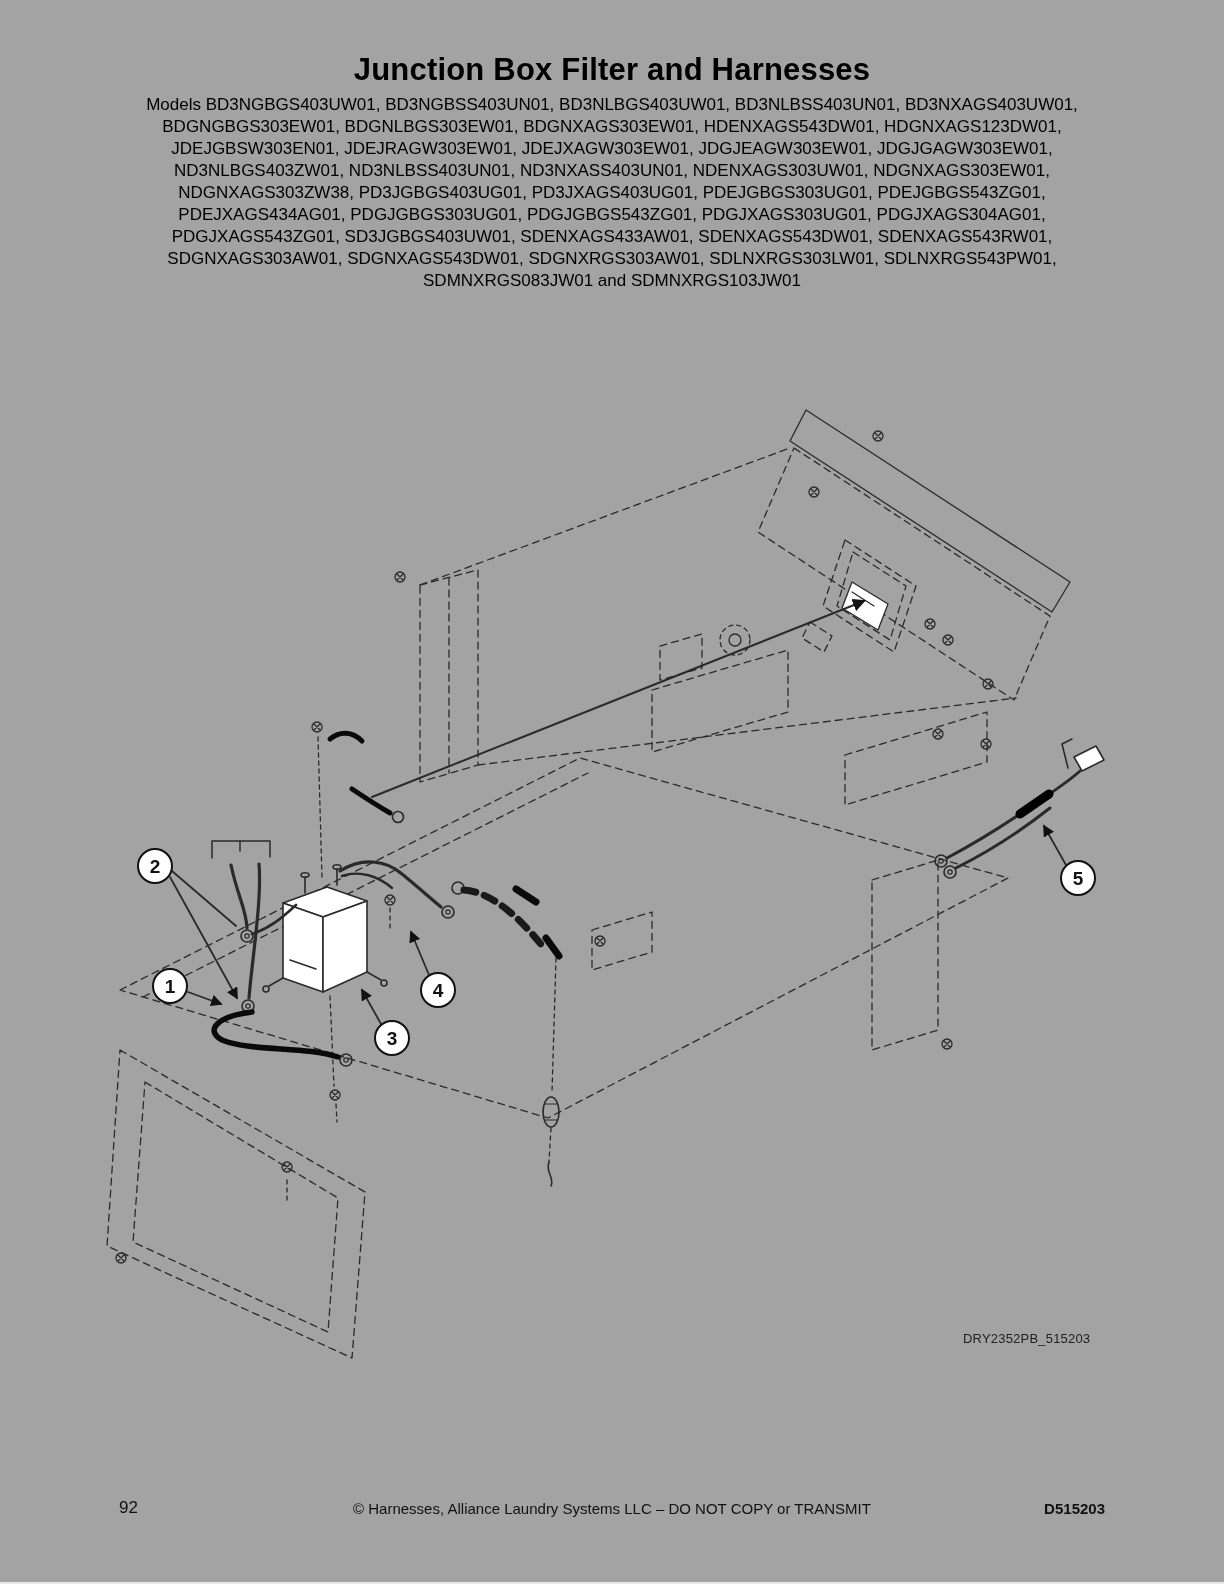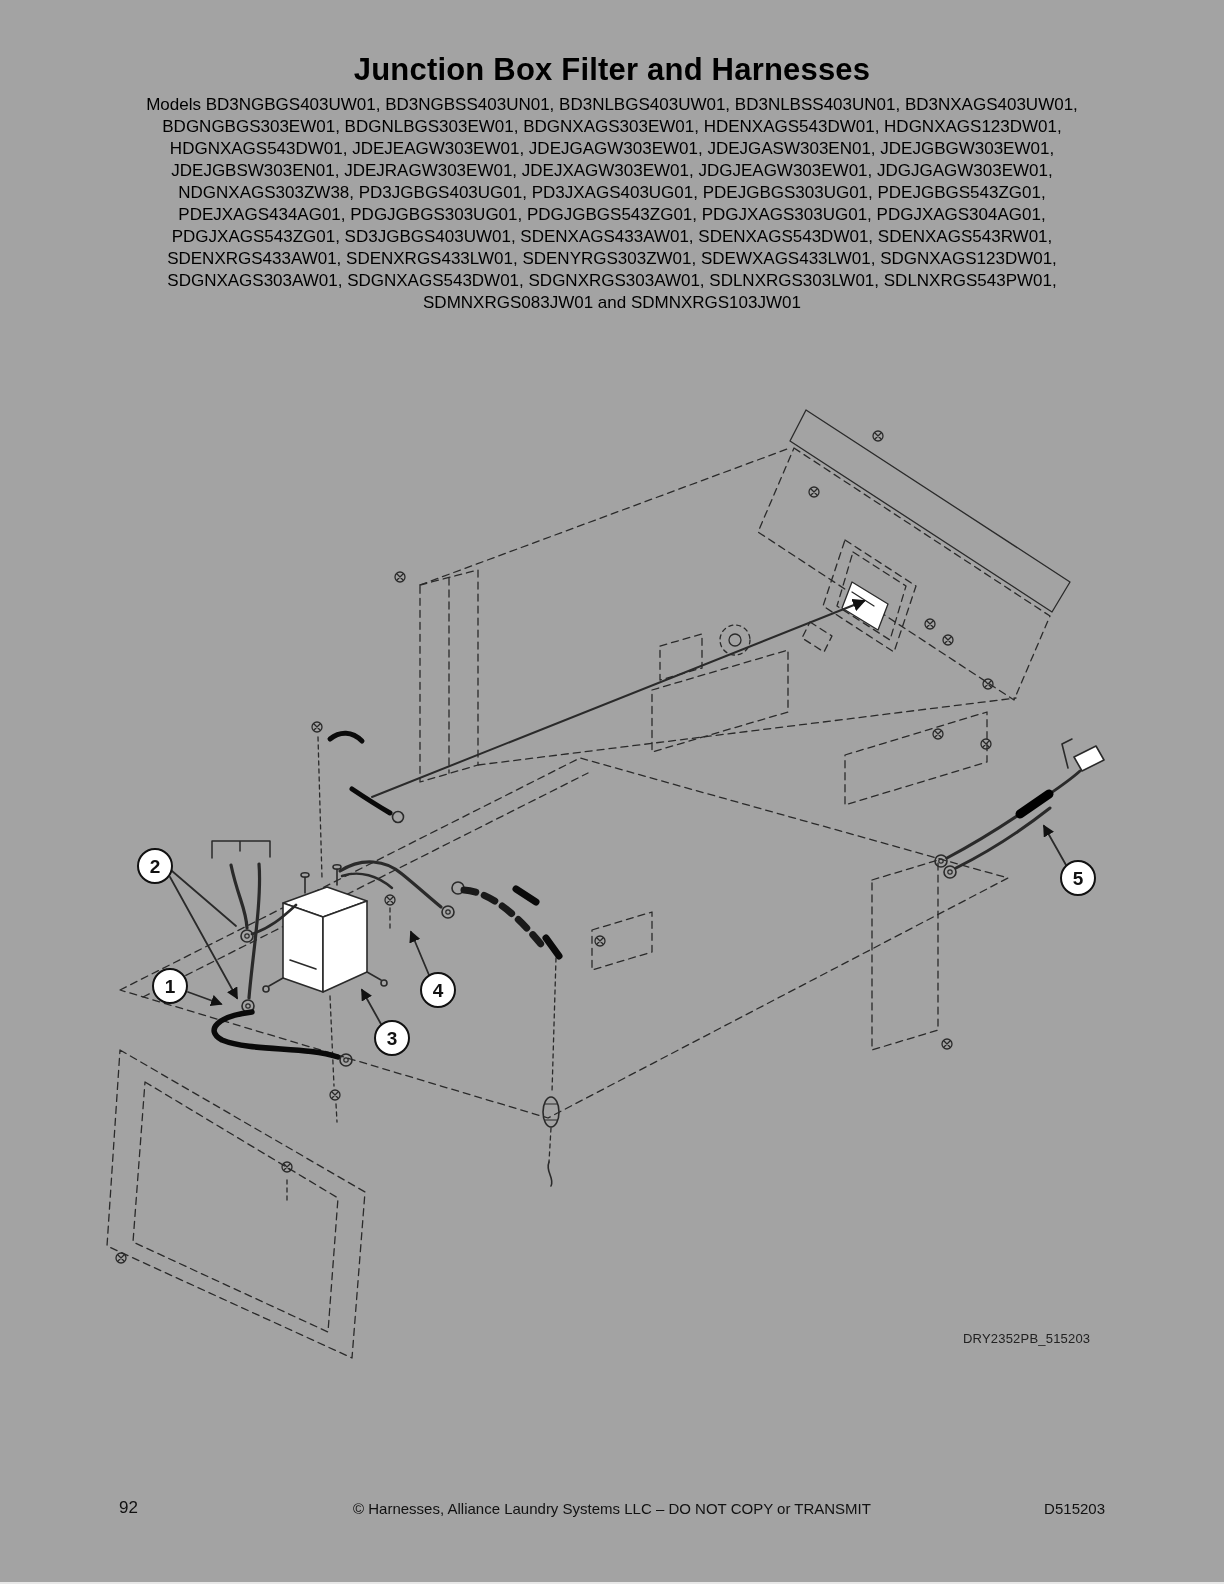--- a/index.html
+++ b/index.html
@@ -19,38 +19,37 @@
   .dsh { stroke-dasharray:7 5; }
   .dsh2 { stroke-dasharray:4 4; }
   .cnum { font-family:"Liberation Sans", sans-serif; font-size:19px; font-weight:bold; fill:#111; }
   .refcode {
     position:absolute; left:963px; top:1331px;
     font-size:13px; color:#222; letter-spacing:0.2px;
   }
   .footer { position:absolute; left:0; top:1496px; width:1224px; height:40px; font-size:15px; }
   .pagenum { position:absolute; left:106px; top:2px; font-size:17px;margin-left:13px; }
   .copyright { position:absolute; left:0; width:1224px; text-align:center; top:4px; }
-  .doccode { position:absolute; right:119px; top:4px; }
+  .doccode { position:absolute; right:119px; top:4px;font-weight:bold; }
 </style>
 </head>
 <body>
 
 <div class="page">
 
   <h1 class="title">Junction Box Filter and Harnesses</h1>
 
   <div class="models">
     <div class="models-line">Models BD3NGBGS403UW01, BD3NGBSS403UN01, BD3NLBGS403UW01, BD3NLBSS403UN01, BD3NXAGS403UW01,</div>
     <div class="models-line">BDGNGBGS303EW01, BDGNLBGS303EW01, BDGNXAGS303EW01, HDENXAGS543DW01, HDGNXAGS123DW01,</div>
-    <div class="models-line">HDGNXAGS543DW01, JDEJEAGW303EW01, JDEJGAGW303EW01, JDEJGASW303EN01, JDEJGBGW303EW01,</div>
     <div class="models-line">JDEJGBSW303EN01, JDEJRAGW303EW01, JDEJXAGW303EW01, JDGJEAGW303EW01, JDGJGAGW303EW01,</div>
+    <div class="models-line">ND3NLBGS403ZW01, ND3NLBSS403UN01, ND3NXASS403UN01, NDENXAGS303UW01, NDGNXAGS303EW01,</div>
     <div class="models-line">NDGNXAGS303ZW38, PD3JGBGS403UG01, PD3JXAGS403UG01, PDEJGBGS303UG01, PDEJGBGS543ZG01,</div>
     <div class="models-line">PDEJXAGS434AG01, PDGJGBGS303UG01, PDGJGBGS543ZG01, PDGJXAGS303UG01, PDGJXAGS304AG01,</div>
     <div class="models-line">PDGJXAGS543ZG01, SD3JGBGS403UW01, SDENXAGS433AW01, SDENXAGS543DW01, SDENXAGS543RW01,</div>
-    <div class="models-line">SDENXRGS433AW01, SDENXRGS433LW01, SDENYRGS303ZW01, SDEWXAGS433LW01, SDGNXAGS123DW01,</div>
     <div class="models-line">SDGNXAGS303AW01, SDGNXAGS543DW01, SDGNXRGS303AW01, SDLNXRGS303LW01, SDLNXRGS543PW01,</div>
     <div class="models-line">SDMNXRGS083JW01 and SDMNXRGS103JW01</div>
   </div>
 
   <div class="diagram-wrap">
     <svg width="1224" height="1010" viewBox="0 395 1224 1010" fill="none" stroke="#2a2a2a" stroke-width="1.3" stroke-linecap="round" stroke-linejoin="round">
       <defs>
         <marker id="arw" viewBox="0 0 10 10" refX="8.5" refY="5" markerWidth="6.5" markerHeight="6.5" orient="auto-start-reverse">
           <path d="M0,0 L10,5 L0,10 z" fill="#111" stroke="none"></path>
         </marker>

